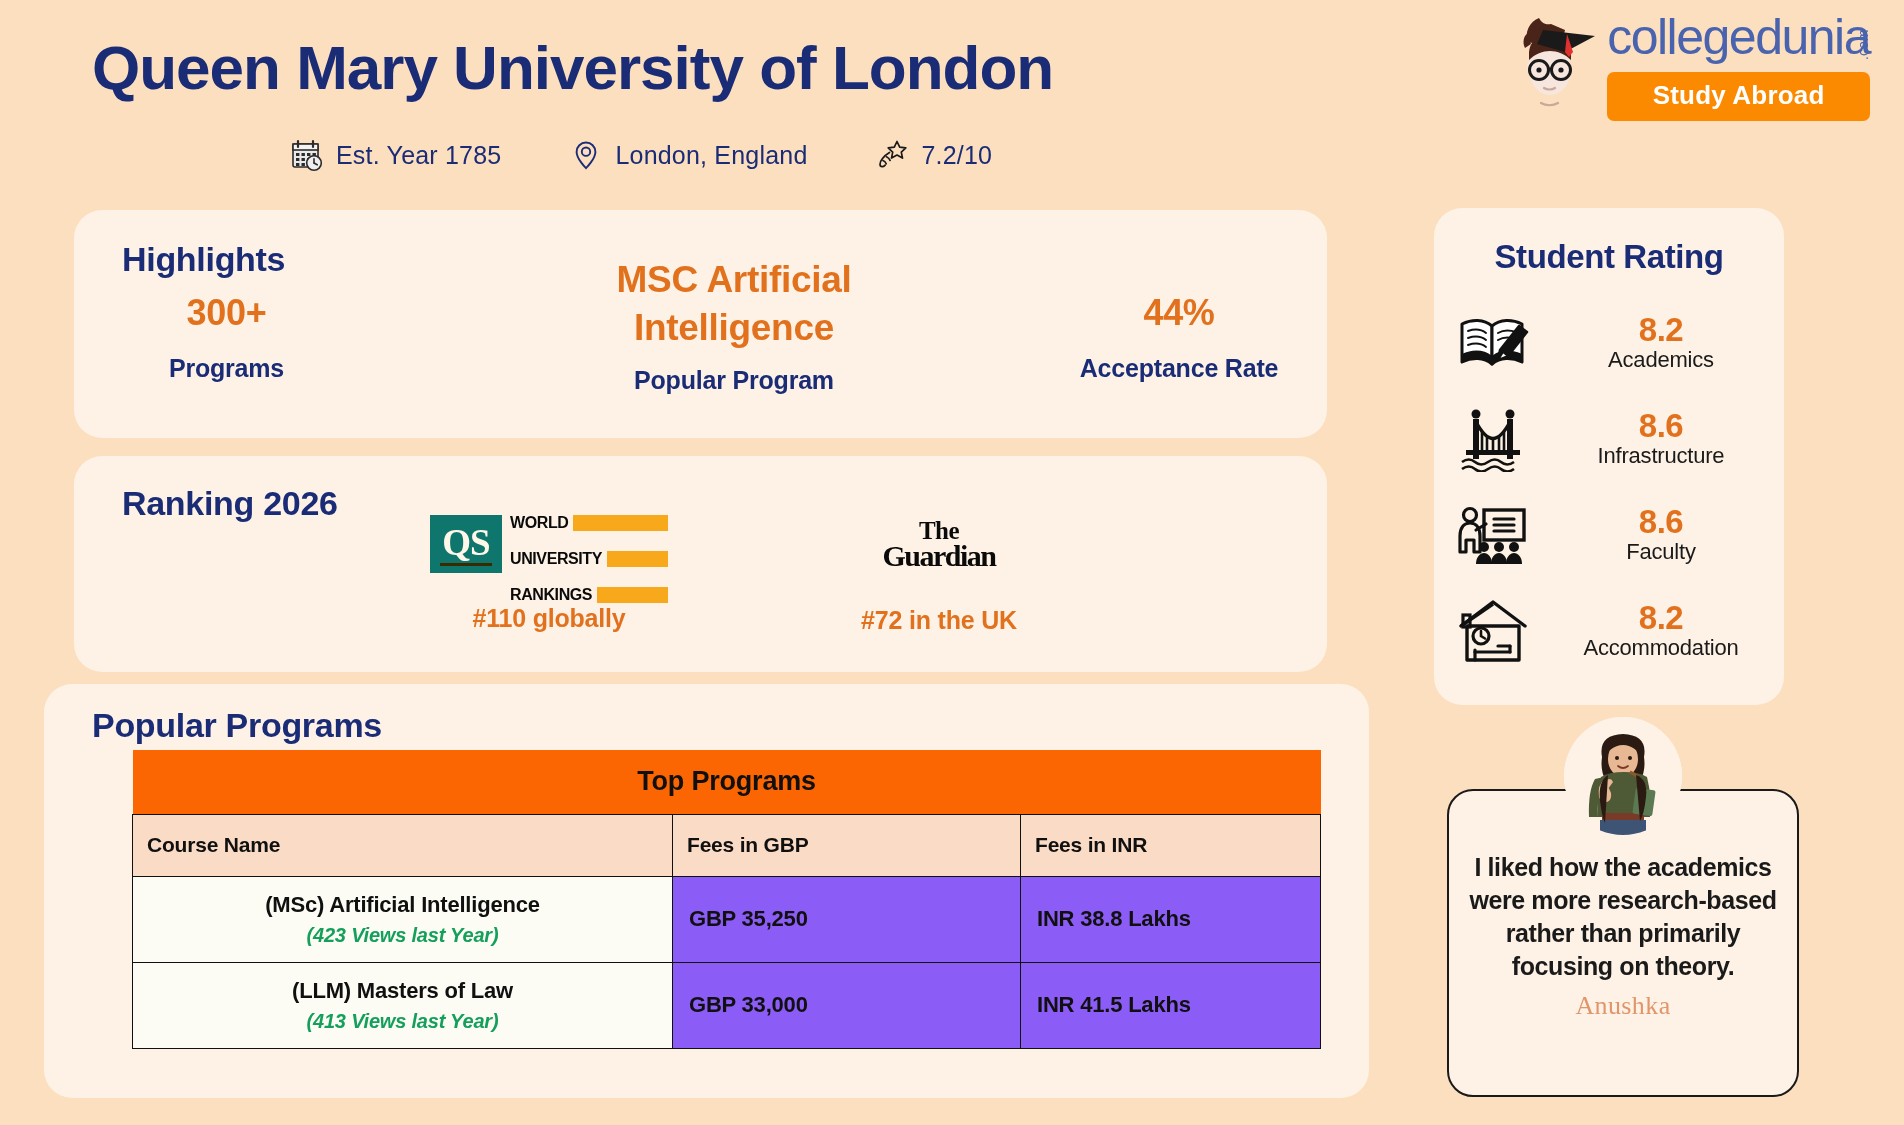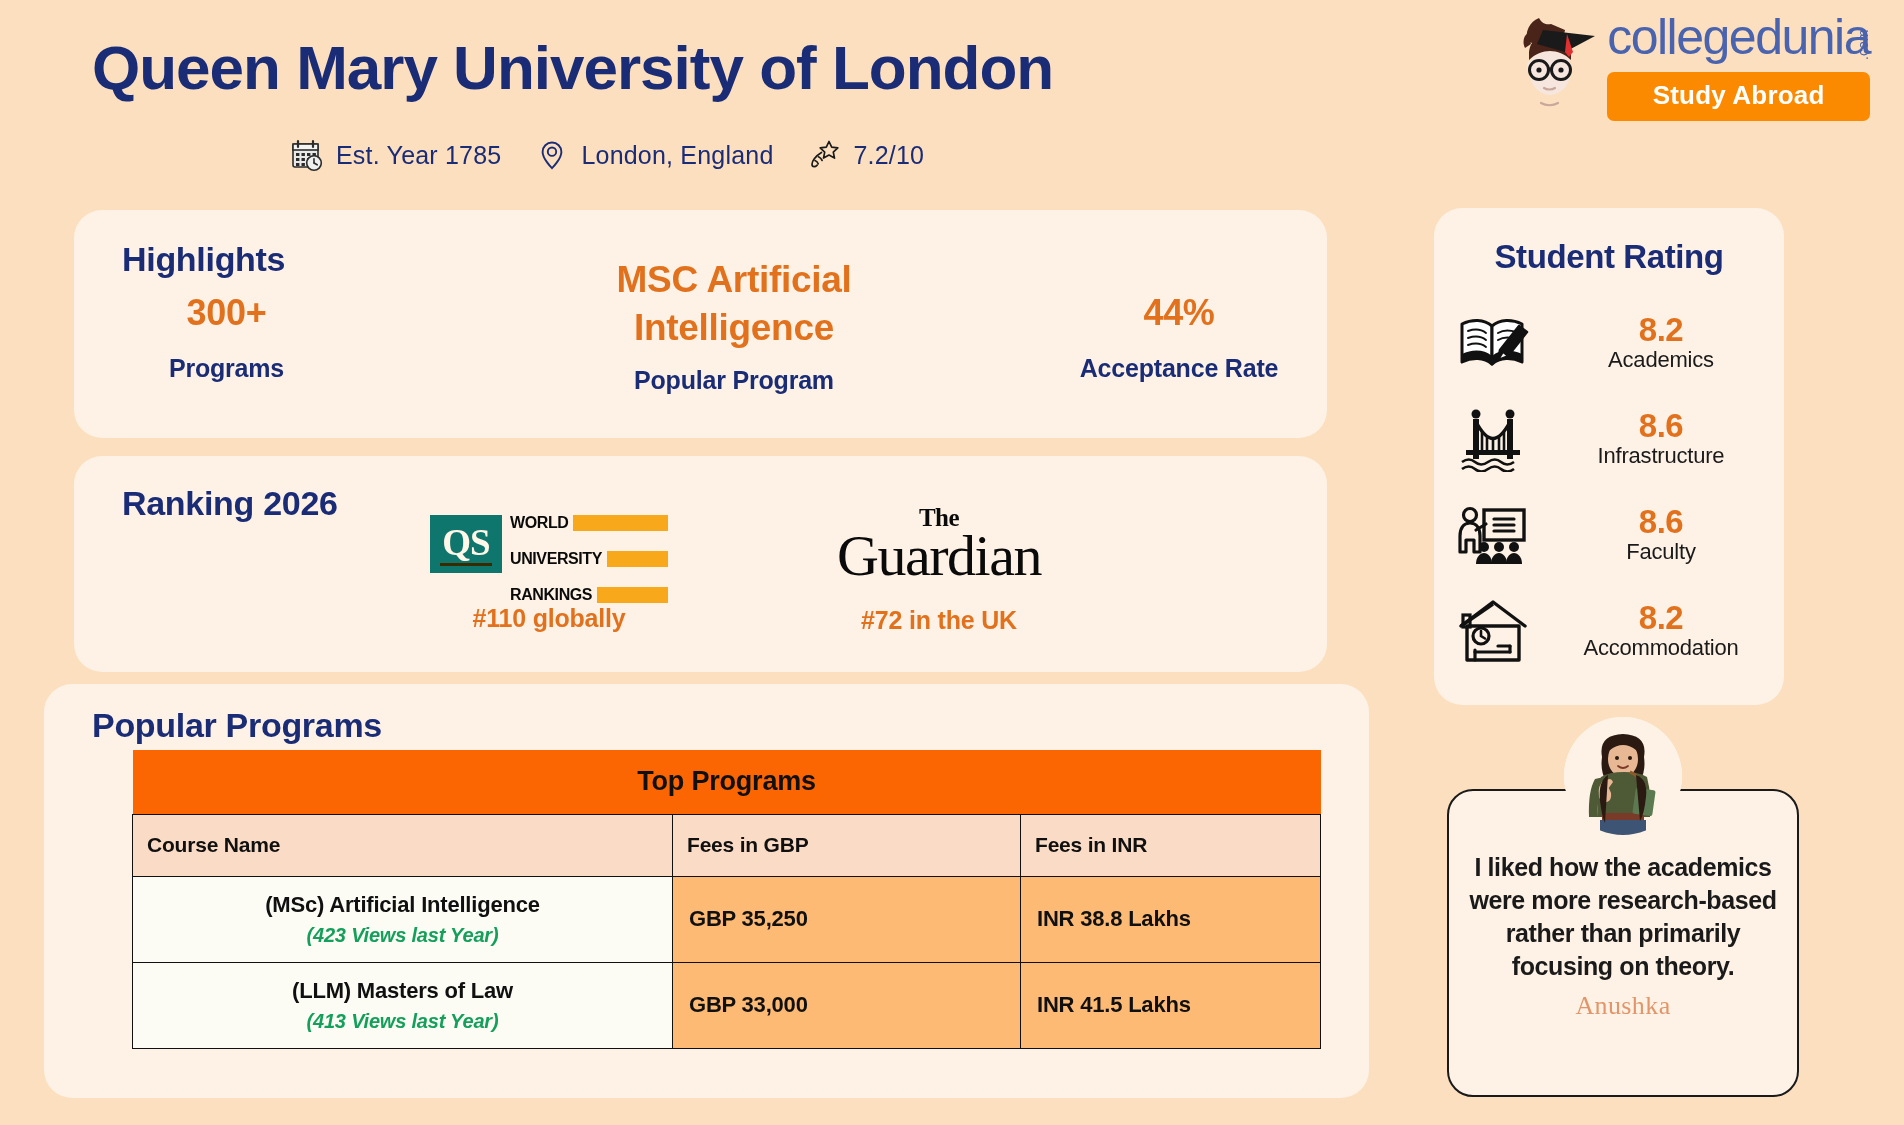--- a/index.html
+++ b/index.html
@@ -31,21 +31,21 @@
     letter-spacing: -1px;
     color: #1B2C77;
     white-space: nowrap;
   }
 
   #meta-row {
     position: absolute;
     left: 290px; top: 138px;
     display: flex;
     align-items: center;
-    gap: 34px;
+    gap: 68px;
   }
   .meta-item {
     display: flex;
     align-items: center;
     gap: 12px;
   }
   .meta-label {
     font-size: 25px;
     color: #1B2C77;
     font-weight: 400;
@@ -207,21 +207,21 @@
   .qs-line:nth-child(3) .qs-bar { min-width: 42px; }
 
   
   #guardian-logo {
     font-family: "Liberation Serif", serif;
     color: #0a0a0a;
     text-align: center;
     line-height: 0.92;
   }
   #guardian-the { font-size: 25px; font-weight: 700; letter-spacing:-0.5px; }
-  #guardian-name { font-size: 58px; font-weight: 400; letter-spacing: -1.5px; text-align: right; }
+  #guardian-name { font-size: 30px; font-weight: 700; letter-spacing: -1.5px; text-align: right; }
 
   
   #programs-card {
     left: 44px; top: 684px;
     width: 1325px; height: 414px;
   }
   #programs-title {
     position: absolute;
     left: 48px; top: 22px;
     font-size: 34px;
@@ -273,21 +273,21 @@
   }
   .course-views {
     margin-top: 6px;
     font-size: 20px;
     font-style: italic;
     font-weight: 600;
     color: #14A05A;
     letter-spacing: -0.2px;
   }
   .cell-fee {
-    background: #fdba74;
+    background: #8b5cf6;
     font-size: 22px;
     font-weight: 700;
     color: #101010;
     padding: 0 16px;
     letter-spacing: -0.2px;
   }
   #col-w1 { width: 540px; }
   #col-w2 { width: 348px; }
   #col-w3 { width: 300px; }
 

